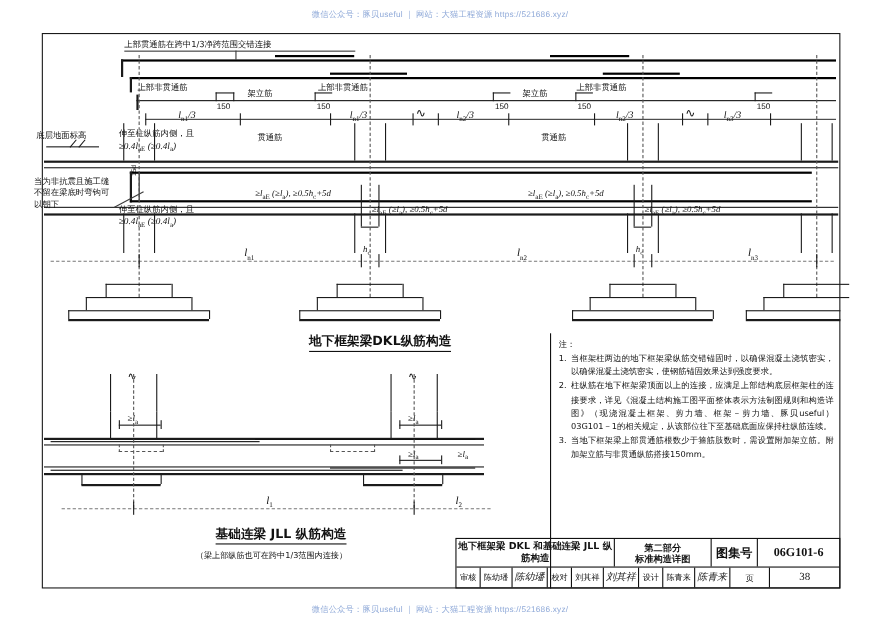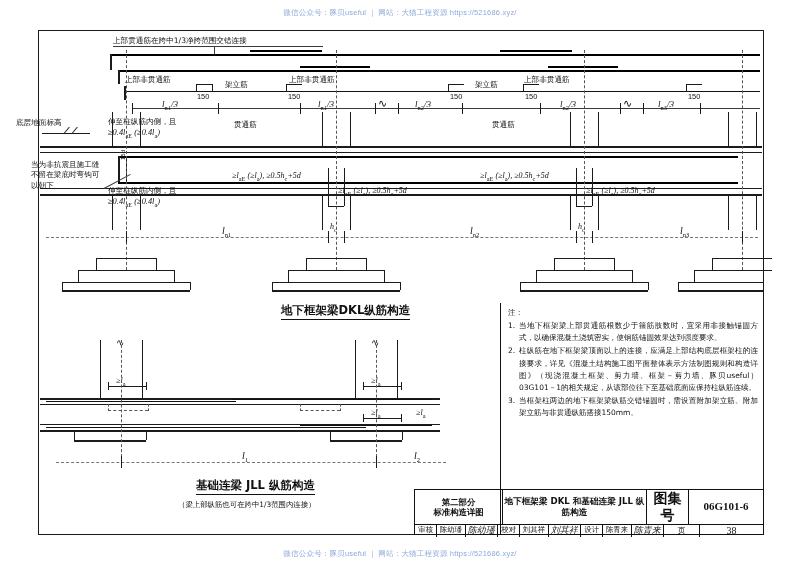--- a/index.html
+++ b/index.html
@@ -54,21 +54,21 @@
       border:1.5px solid #111;box-sizing:border-box;display:flex;flex-direction:column;}
   .tb-r1{flex:1.45;display:flex;border-bottom:1.2px solid #111;}
   .tb-r2{flex:1;display:flex;}
   .tbc{display:flex;align-items:center;justify-content:center;
        border-right:1.1px solid #111;box-sizing:border-box;
        font-family:"DejaVu Sans","Liberation Sans",sans-serif;
        font-size:8px;text-align:center;line-height:1.2;color:#111;}
   .tbc:last-child{border-right:none;}
   .c-part{width:88px;font-weight:bold;font-size:8.4px;}
   .c-name{flex:1;font-weight:bold;font-size:8.6px;}
-  .c-atlas{width:42px;font-weight:bold;font-size:14px;}
+  .c-atlas{width:42px;font-weight:bold;font-size:11px;}
   .c-no{width:74px;font-weight:bold;font-size:11px;font-family:"Liberation Serif",serif;}
   .c-lbl{width:26px;font-size:7.4px;}
   .c-nm{width:33px;font-size:7.4px;}
   .c-sig{width:38px;font-family:"DejaVu Serif",serif;font-style:italic;
          font-size:9px;color:#222;}
   .c-pg{width:42px;font-size:7.6px;}
   .c-pgn{width:74px;font-size:10px;font-family:"Liberation Serif",serif;}
   .vsep{position:absolute;background:#111;width:1.2px;}
 </style>
 </head>
@@ -141,21 +141,21 @@
 
   <div class="lbl" style="left:378px;top:97px;font-size:11px;">∿</div>
   <div class="lbl" style="left:623px;top:97px;font-size:11px;">∿</div>
 
   <div class="math" style="left:162px;top:99px;"><i>l</i><sub>n1</sub>/3</div>
   <div class="math" style="left:318px;top:99px;"><i>l</i><sub>n1</sub>/3</div>
   <div class="math" style="left:415px;top:99px;"><i>l</i><sub>n2</sub>/3</div>
   <div class="math" style="left:560px;top:99px;"><i>l</i><sub>n2</sub>/3</div>
   <div class="math" style="left:658px;top:99px;"><i>l</i><sub>n3</sub>/3</div>
 
-  <div class="lbl cn" style="left:16px;top:118px;">底层地面标高</div>
+  <div class="lbl cn" style="left:33px;top:118px;">底层地面标高</div>
   <div class="ln h" style="left:42px;top:133px;width:48px;"></div>
   <div class="ln" style="left:66px;top:126px;width:1px;height:9px;transform:rotate(40deg);"></div>
   <div class="ln" style="left:74px;top:126px;width:1px;height:9px;transform:rotate(40deg);"></div>
 
   <div class="lbl cn" style="left:108px;top:117px;">伸至柱纵筋内侧，且</div>
   <div class="math" style="left:108px;top:128px;font-size:8.4px;">≥0.4<i>l</i><sub>aE</sub> (≥0.4<i>l</i><sub>a</sub>)</div>
 
   <div class="lbl cn" style="left:234px;top:120px;">贯通筋</div>
   <div class="lbl cn" style="left:492px;top:120px;">贯通筋</div>
 
@@ -343,43 +343,43 @@
   <div class="math" style="left:416px;top:408px;font-size:8px;">≥<i>l</i><sub>a</sub></div>
 
   <div class="dtitle" style="left:196px;top:478px;">基础连梁 JLL 纵筋构造</div>
   <div class="dsub" style="left:178px;top:500px;">（梁上部纵筋也可在跨中1/3范围内连接）</div>
 </div>
 
 <div class="notes">
   <div class="nh">注：</div>
   <div class="item">
     <span class="n">1.</span>
-    <span class="t">当地下框架梁上部贯通筋根数少于箍筋肢数时，宜采用非接触锚固方式，以确保混凝土浇筑密实，使钢筋锚固效果达到强度要求。</span>
+    <span class="t">当框架柱两边的地下框架梁纵筋交错锚固时，以确保混凝土浇筑密实，以确保混凝土浇筑密实，使钢筋锚固效果达到强度要求。</span>
   </div>
   <div class="item">
     <span class="n">2.</span>
     <span class="t">柱纵筋在地下框架梁顶面以上的连接，应满足上部结构底层框架柱的连接要求，详见《混凝土结构施工图平面整体表示方法制图规则和构造详图》（现浇混凝土框架、剪力墙、框架－剪力墙、豚贝useful）03G101－1的相关规定，从该部位往下至基础底面应保持柱纵筋连续。</span>
   </div>
   <div class="item">
     <span class="n">3.</span>
-    <span class="t">当框架柱两边的地下框架梁纵筋交错锚固时，需设置附加架立筋。附加架立筋与非贯通纵筋搭接150mm。</span>
+    <span class="t">当地下框架梁上部贯通筋根数少于箍筋肢数时，需设置附加架立筋。附加架立筋与非贯通纵筋搭接150mm。</span>
   </div>
 </div>
 
 <div class="vsep" style="left:500px;top:303px;height:232px;"></div>
 
 <div class="tb">
   <div class="tb-r1">
+    <div class="tbc c-name">地下框架梁 DKL 和基础连梁 JLL 纵筋构造</div>
     <div class="tbc c-part">
       <div>
         <div>第二部分</div>
         <div>标准构造详图</div>
       </div>
     </div>
-    <div class="tbc c-name">地下框架梁 DKL 和基础连梁 JLL 纵筋构造</div>
     <div class="tbc c-atlas">图集号</div>
     <div class="tbc c-no">06G101-6</div>
   </div>
   <div class="tb-r2">
     <div class="tbc c-lbl">审核</div>
     <div class="tbc c-nm">陈幼璠</div>
     <div class="tbc c-sig">陈幼璠</div>
     <div class="tbc c-lbl">校对</div>
     <div class="tbc c-nm">刘其祥</div>
     <div class="tbc c-sig">刘其祥</div>

